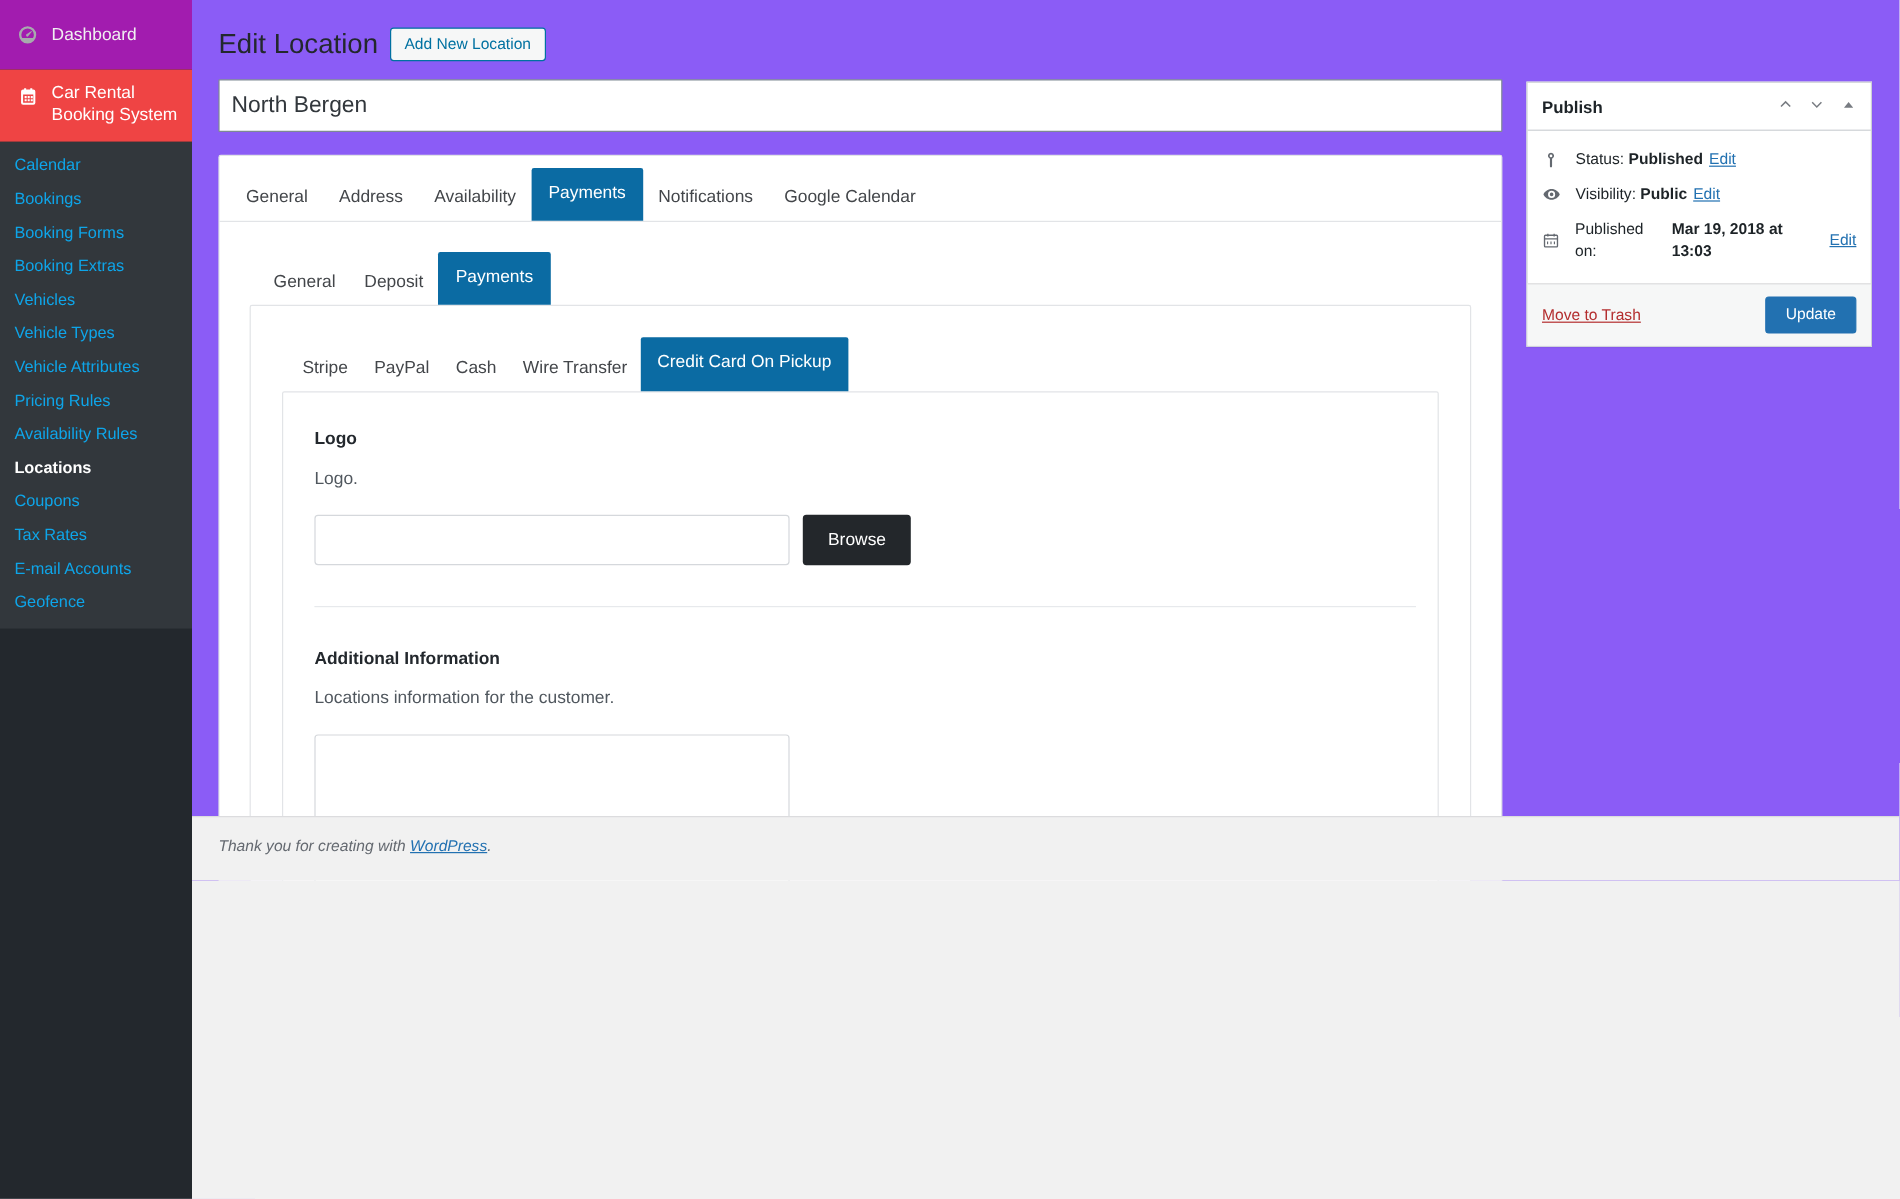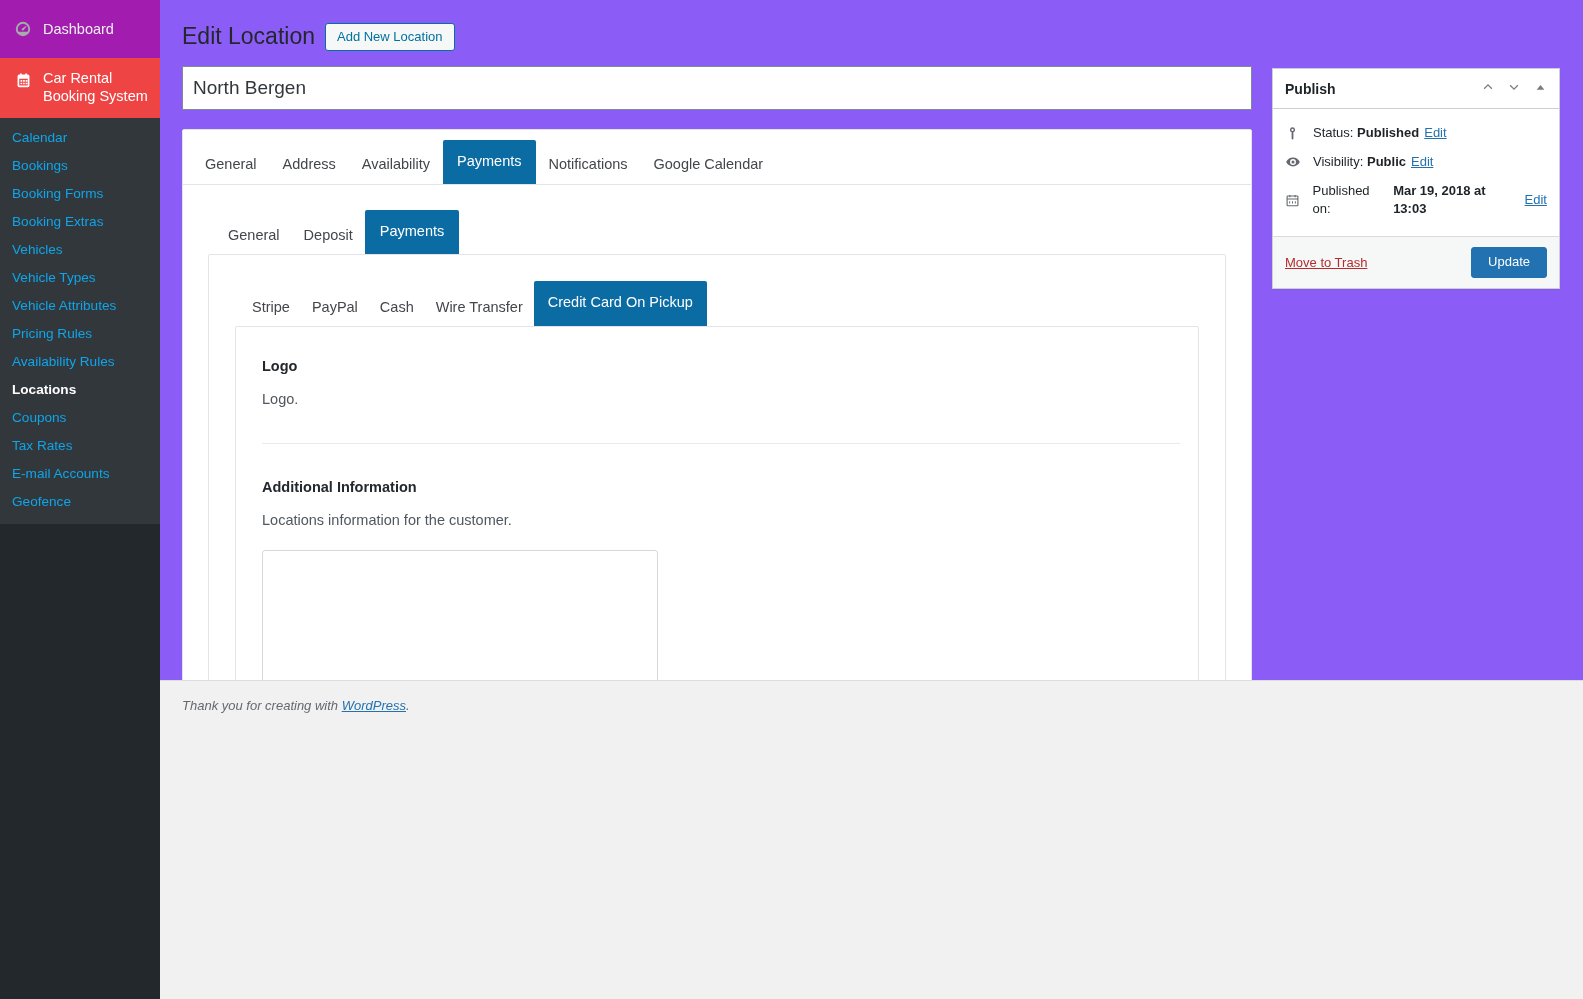--- a/index.html
+++ b/index.html
@@ -465,20 +465,24 @@
               <button class="tab-l3">Cash</button>
               <button class="tab-l3">Wire Transfer</button>
               <button class="tab-l3 active">Credit Card On Pickup</button>
             </div>
 
             <div class="box-l3">
 
               <div>
                 <div class="field-title">Logo</div>
                 <div class="field-desc">Logo.</div>
+                <div class="file-row">
+                  <input class="file-input" type="text" value="" style="">
+                  <button class="browse-btn">Browse</button>
+                </div>
               </div>
 
               <hr class="divider">
 
               <div>
                 <div class="field-title">Additional Information</div>
                 <div class="field-desc">Locations information for the customer.</div>
                 <textarea class="ta-field" style=""></textarea>
               </div>
 

